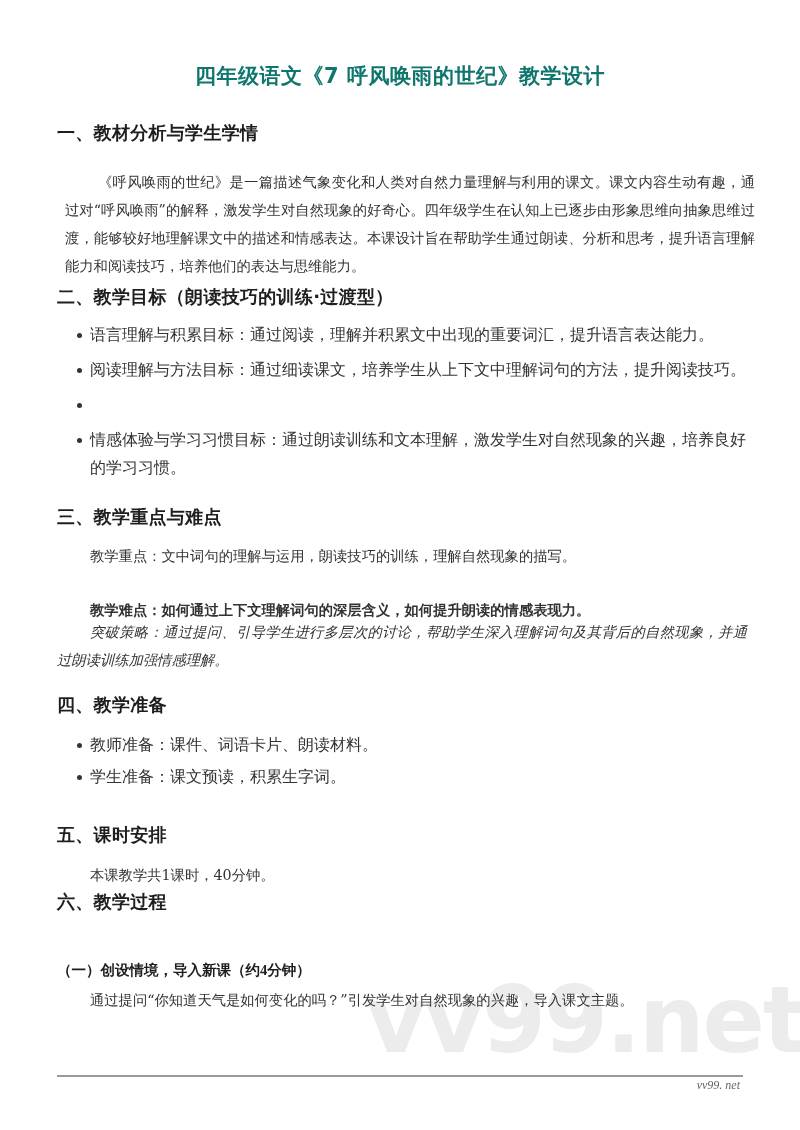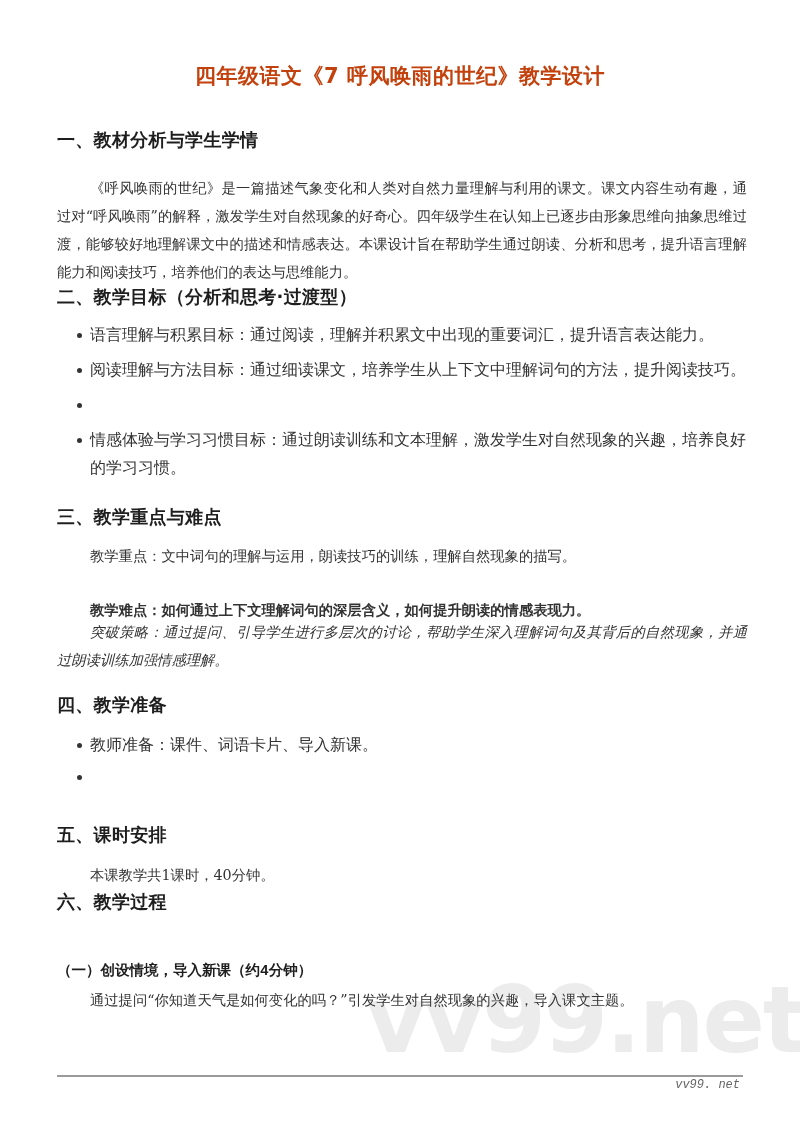--- a/index.html
+++ b/index.html
@@ -8,30 +8,30 @@
     }
     body {
       position: relative;
       font-family: "DejaVu Serif", "Liberation Serif", serif;
       color: #2b2b2b;
     }
     .page { position: absolute; left: 0; top: 0; width: 800px; height: 1130px; }
     .title {
       position: absolute; left: 0; top: 62px; width: 800px; text-align: center;
       font-family: "DejaVu Sans", "Liberation Sans", sans-serif;
-      font-weight: bold; font-size: 21px; color: #c2410c; letter-spacing: 0.5px;
+      font-weight: bold; font-size: 21px; color: #0f766e; letter-spacing: 0.5px;
     }
     .h1 {
       position: absolute; left: 57px;
       font-family: "DejaVu Sans", "Liberation Sans", sans-serif;
       font-weight: bold; font-size: 18px; color: #1e1e1e; letter-spacing: 0.3px;
     }
     .h2 {
       position: absolute; left: 57px;
-      font-family: Liberation Mono, monospace;
+      font-family: Liberation Serif, serif;
       font-weight: bold; font-size: 14.5px; color: #1e1e1e;
     }
     .para {
       position: absolute; left: 57px; width: 690px;
       font-size: 14.3px; line-height: 28px; color: #333333;
       text-align: justify;
     }
     .para.indent { text-indent: 33px; }
     .bullet {
       position: absolute; left: 90px; width: 660px;
@@ -48,39 +48,39 @@
       line-height: 1;
       z-index: 0;
     }
     .content { position: relative; z-index: 1; }
     .footer-line {
       position: absolute; left: 57px; top: 1075px; width: 686px; height: 2px;
       background: #9a9a9a;
     }
     .footer-text {
       position: absolute; right: 60px; top: 1078px;
-      font-family: Liberation Mono, monospace;
+      font-family: Liberation Serif, serif;
       font-style: italic; font-size: 12px; color: #666666;
     }
   </style>
 </head>
 <body>
 
 <div class="page">
 
   <div class="watermark">vv99.net</div>
 
   <div class="content">
 
     <div class="title">四年级语文《7 呼风唤雨的世纪》教学设计</div>
 
-    <div class="h1" style="top:128px;font-family:Liberation Serif, serif;">一、教材分析与学生学情</div>
-    <div class="para indent" style="top:174px;">《呼风唤雨的世纪》是一篇描述气象变化和人类对自然力量理解与利用的课文。课文内容生动有趣，通过对“呼风唤雨”的解释，激发学生对自然现象的好奇心。四年级学生在认知上已逐步由形象思维向抽象思维过渡，能够较好地理解课文中的描述和情感表达。本课设计旨在帮助学生通过朗读、分析和思考，提升语言理解能力和阅读技巧，培养他们的表达与思维能力。</div>
+    <div class="h1" style="top:121px;font-family:Liberation Serif, serif;">一、教材分析与学生学情</div>
+    <div class="para indent" style="top:168px;margin-left:8px;">《呼风唤雨的世纪》是一篇描述气象变化和人类对自然力量理解与利用的课文。课文内容生动有趣，通过对“呼风唤雨”的解释，激发学生对自然现象的好奇心。四年级学生在认知上已逐步由形象思维向抽象思维过渡，能够较好地理解课文中的描述和情感表达。本课设计旨在帮助学生通过朗读、分析和思考，提升语言理解能力和阅读技巧，培养他们的表达与思维能力。</div>
 
-    <div class="h1" style="top:285px;">二、教学目标（分析和思考·过渡型）</div>
+    <div class="h1" style="top:285px;">二、教学目标（朗读技巧的训练·过渡型）</div>
     <div class="bullet" style="top:321px;">
       <span class="dot"></span>
       <span>语言理解与积累目标：通过阅读，理解并积累文中出现的重要词汇，提升语言表达能力。</span>
     </div>
     <div class="bullet" style="top:356px;">
       <span class="dot"></span>
       <span>阅读理解与方法目标：通过细读课文，培养学生从上下文中理解词句的方法，提升阅读技巧。</span>
     </div>
     <div class="bullet" style="top:391px;">
       <span class="dot"></span>
@@ -91,24 +91,25 @@
     </div>
 
     <div class="h1" style="top:505px;text-align:right;">三、教学重点与难点</div>
     <div class="para indent" style="top:542px;">教学重点：文中词句的理解与运用，朗读技巧的训练，理解自然现象的描写。</div>
     <div class="para indent" style="top:596px;font-weight:bold;">教学难点：如何通过上下文理解词句的深层含义，如何提升朗读的情感表现力。</div>
     <div class="para indent" style="top:618px;font-style:italic;">突破策略：通过提问、引导学生进行多层次的讨论，帮助学生深入理解词句及其背后的自然现象，并通过朗读训练加强情感理解。</div>
 
     <div class="h1" style="top:693px;">四、教学准备</div>
     <div class="bullet" style="top:731px;">
       <span class="dot"></span>
-      <span>教师准备：课件、词语卡片、导入新课。</span>
+      <span>教师准备：课件、词语卡片、朗读材料。</span>
     </div>
     <div class="bullet" style="top:763px;">
       <span class="dot"></span>
+      <span>学生准备：课文预读，积累生字词。</span>
     </div>
 
     <div class="h1" style="top:823px;">五、课时安排</div>
     <div class="para indent" style="top:861px;">本课教学共1课时，40分钟。</div>
 
     <div class="h1" style="top:890px;">六、教学过程</div>
     <div class="h2" style="top:961px;">（一）创设情境，导入新课（约4分钟）</div>
     <div class="para indent" style="top:986px;">通过提问“你知道天气是如何变化的吗？”引发学生对自然现象的兴趣，导入课文主题。</div>
 
   </div>

